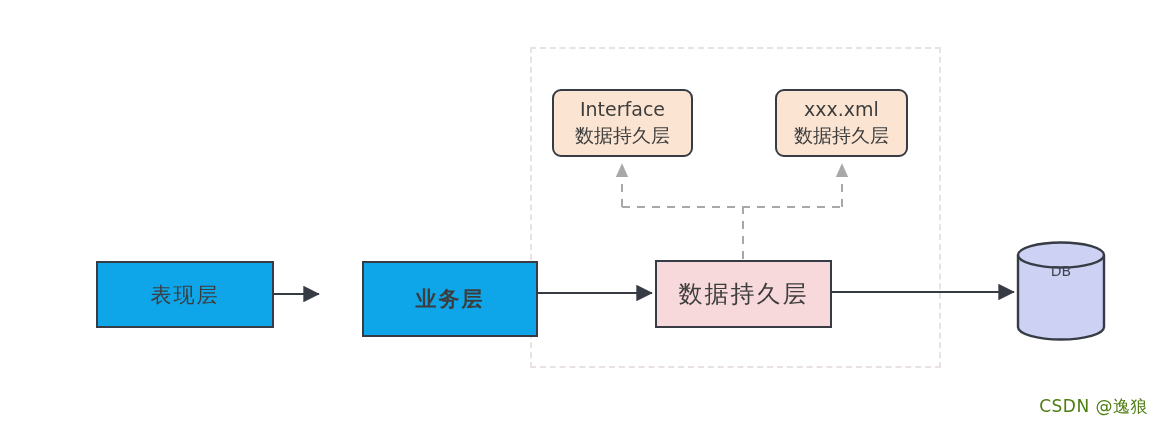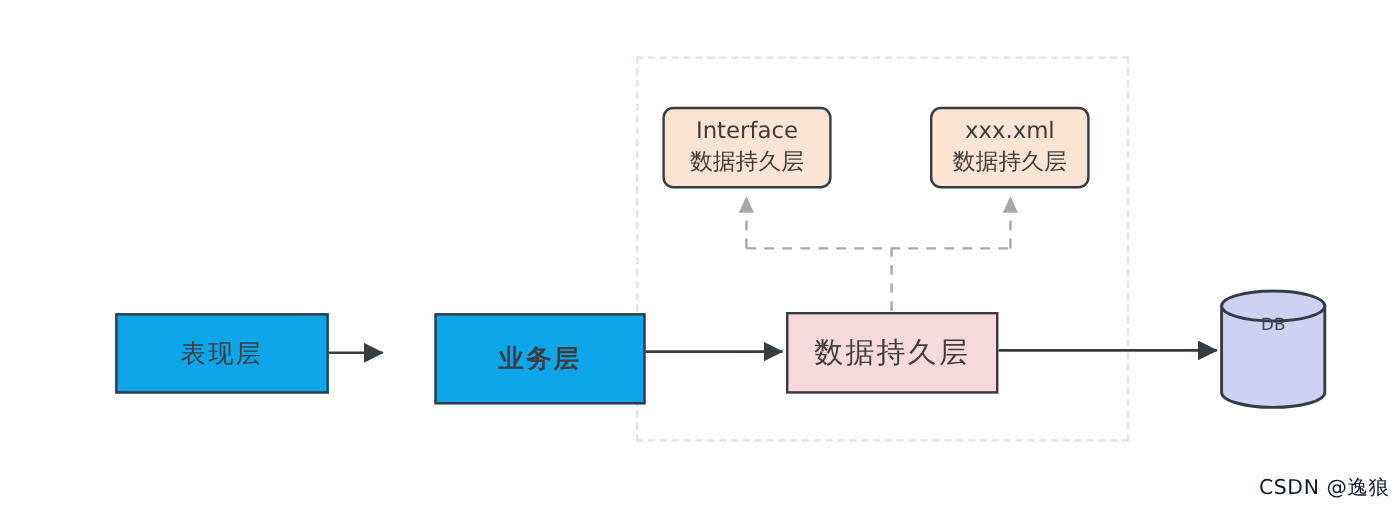--- a/index.html
+++ b/index.html
@@ -87,24 +87,24 @@
     top: 22px;
     width: 100%;
     text-align: center;
     font-size: 14px;
     color: #3f4450;
     z-index: 4;
   }
 
   .watermark {
     position: absolute;
-    right: 6px;
+    right: 16px;
     bottom: 8px;
     font-size: 17px;
-    color: #0f172a;
+    color: #4d7c0f;
     letter-spacing: 0.5px;
     z-index: 5;
   }
 </style>
 </head>
 <body>
 
 <div class="canvas">
 
   <div class="dashed-container"></div>

